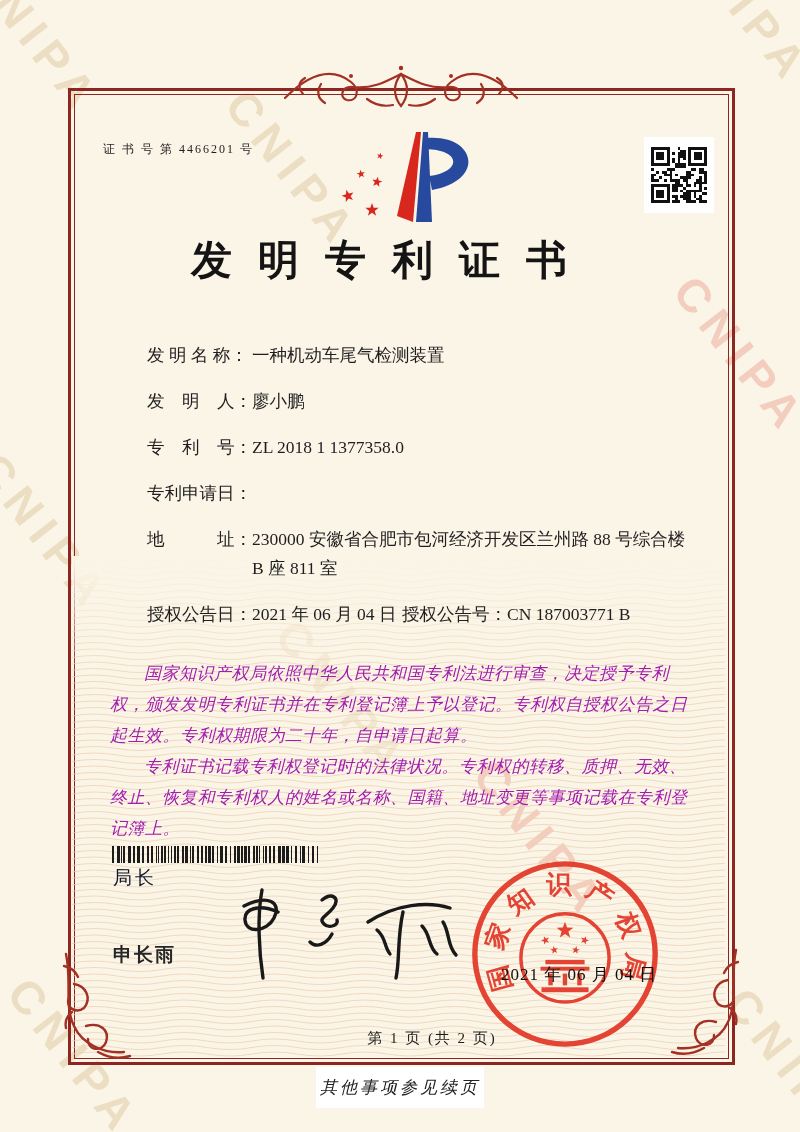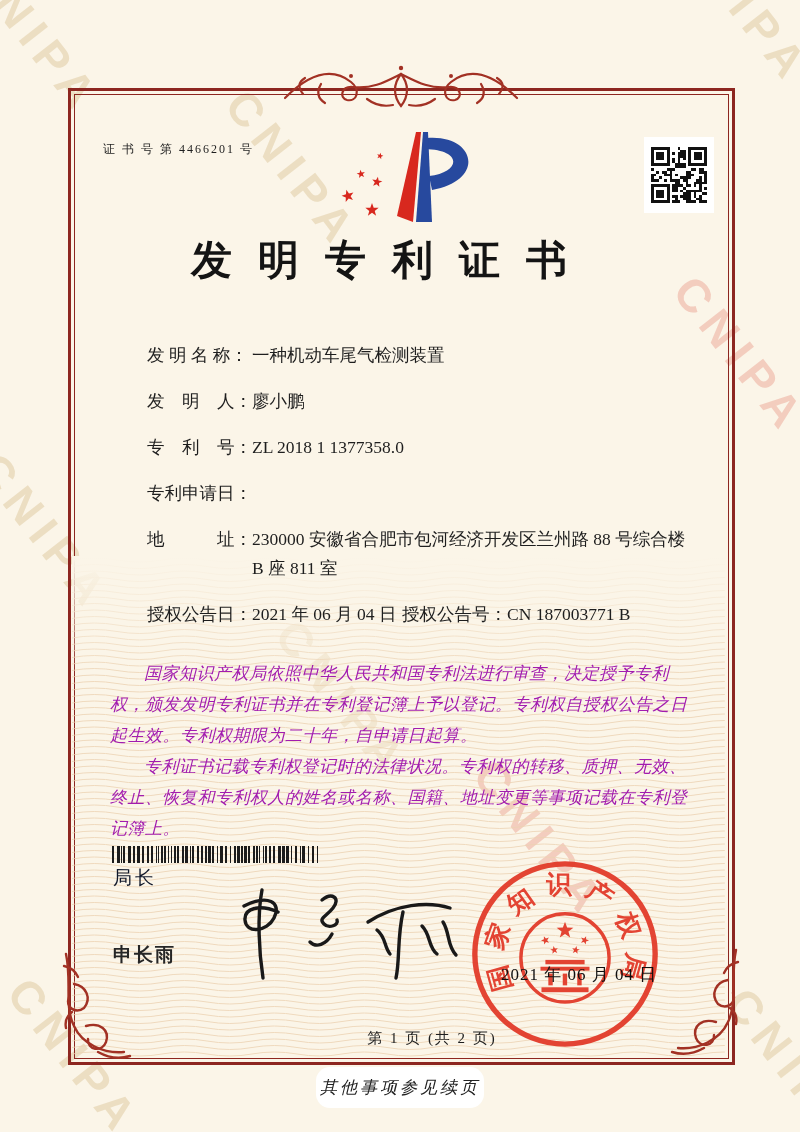--- a/index.html
+++ b/index.html
@@ -35,21 +35,21 @@
   .barcode{position:absolute;left:112px;top:846px;}
   .signer-title{position:absolute;left:113px;top:865px;font-family:"Liberation Sans","DejaVu Sans",sans-serif;
                 font-size:19px;font-weight:400;letter-spacing:3px;color:#0f172a;}
   .signer-name{position:absolute;left:113px;top:942px;font-family:"Liberation Sans","DejaVu Sans",sans-serif;
                font-size:19px;font-weight:600;letter-spacing:2px;color:#262626;}
   .sign{position:absolute;left:200px;top:874px;}
   .seal{position:absolute;left:467px;top:856px;opacity:.95;}
   .seal-date{position:absolute;left:501px;top:963px;font-size:17px;letter-spacing:1px;color:#101010;}
   .page-info{position:absolute;left:0;top:1029px;width:800px;text-align:center;font-size:15px;letter-spacing:2px;padding-left:32px;}
   .footer-note{position:absolute;left:50%;top:1067px;transform:translateX(-50%);background:#ffffff;
-               padding:9px 4px;font-size:17px;font-style:italic;letter-spacing:3px;color:#222;border-radius:14px;}
+               padding:9px 4px;font-size:17px;font-style:italic;letter-spacing:3px;color:#222;}
   .orn-top{position:absolute;left:281px;top:54px;}
   .orn-bl{position:absolute;left:52px;top:950px;}
   .orn-br{position:absolute;left:650px;top:946px;}
 </style>
 </head>
 <body>
 
 <div class="page">
 
   <span class="wm wm-tan" style="left:-58px;top:8px">CNIPA</span>

